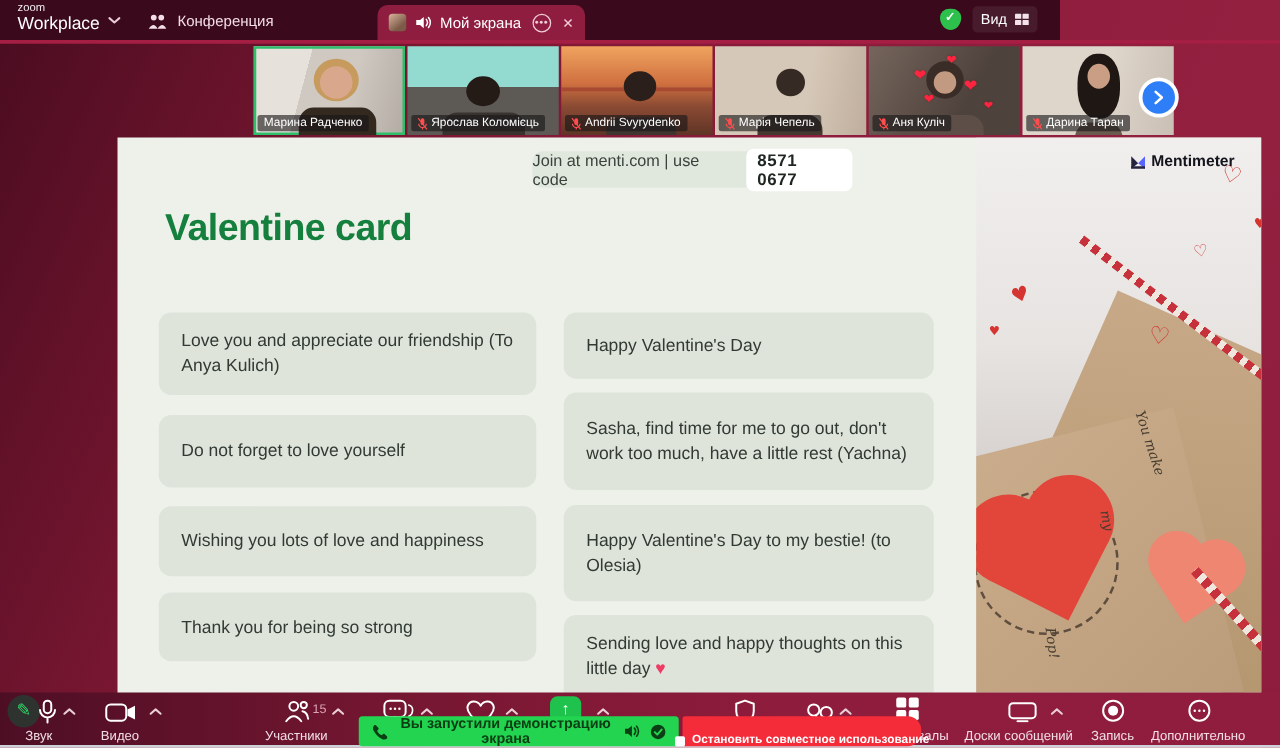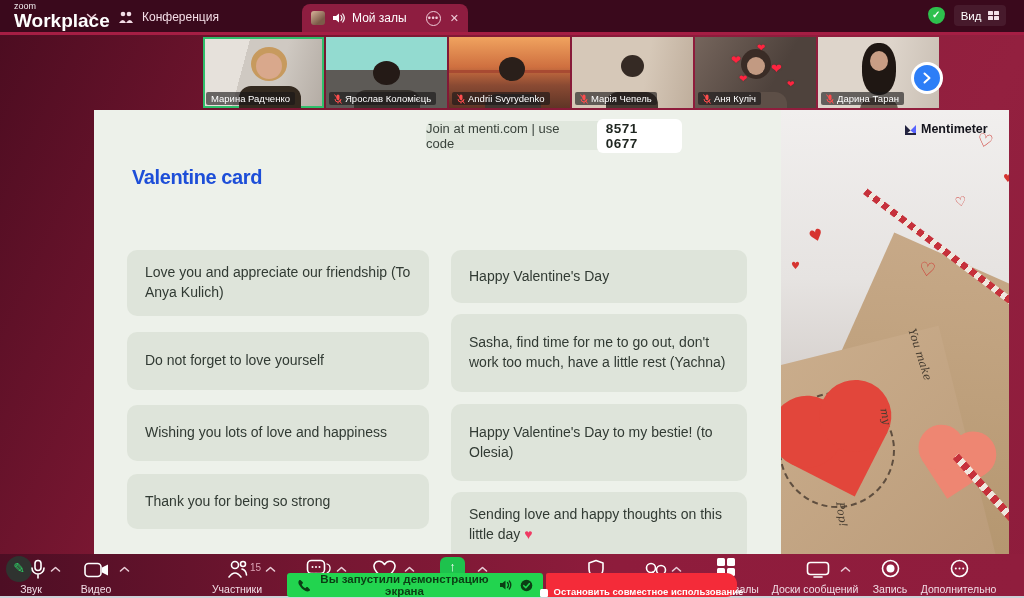--- a/index.html
+++ b/index.html
@@ -3,25 +3,25 @@
 <meta charset="utf-8">
 <style>
   *{margin:0;padding:0;box-sizing:border-box}
   html,body{width:1024px;height:598px;overflow:hidden}
   body{font-family:"Liberation Sans",sans-serif}
   #app{position:relative;width:1024px;height:598px;overflow:hidden;
        background:linear-gradient(115deg,#4a0c20 0%,#7b1732 28%,#8e1c3c 55%,#93203f 80%,#8e1c3c 100%)}
   .abs{position:absolute}
 
   
-  .topbar{position:absolute;left:0;top:0;width:1024px;height:32px;background:#3a091c}
+  .topbar{position:absolute;left:0;top:0;width:848px;height:32px;background:#3a091c}
   .redline{position:absolute;left:0;top:32px;width:1024px;height:3px;background:#a51e44}
   .brand{position:absolute;left:14px;top:2px;color:#fff;line-height:1.05;cursor:default}
   .brand .sm{font-size:9px;opacity:.92}
-  .brand .lg{font-size:19px;font-weight:700}
+  .brand .lg{font-size:14px;font-weight:400}
   .chev{stroke:#e9cdd7;fill:none;stroke-width:1.6;stroke-linecap:round;stroke-linejoin:round}
   .conf-tab{position:absolute;left:112px;top:4px;height:25px;display:flex;align-items:center;gap:8px;color:#f3dde6;font-size:12px;padding:0 6px;border-radius:6px}
   .scr-tab{position:absolute;left:302px;top:4px;width:166px;height:28px;background:#8e1d40;border-radius:8px 8px 0 0;display:flex;align-items:center;gap:7px;padding:0 9px;color:#fff}
   .scr-tab .mini{width:14px;height:14px;border-radius:3px;background:linear-gradient(140deg,#d8b49a,#7c5b49 70%);flex:none}
   .scr-tab .lbl{font-size:12px;flex:1}
   .dotcirc{width:15px;height:15px;border:1.2px solid #f0ccd8;border-radius:50%;color:#f0ccd8;font-size:9px;line-height:12px;text-align:center;letter-spacing:.5px}
   .closex{color:#f0ccd8;font-size:11px;margin-left:2px}
   .viewbox{position:absolute;right:18px;top:5px;display:flex;align-items:center;gap:9px}
   .shield{width:17px;height:17px;background:#2ec04d;border-radius:45% 45% 50% 50%/40% 40% 60% 60%;color:#fff;font-size:10px;font-weight:700;text-align:center;line-height:16px}
   .viewbtn{display:flex;align-items:center;gap:6px;background:rgba(255,255,255,.07);border-radius:4px;height:21px;padding:0 7px;color:#fff;font-size:11.5px}
@@ -41,21 +41,21 @@
   .t5{background:linear-gradient(120deg,#75655c,#4e423c 65%)}
   .t6{background:linear-gradient(100deg,#ded5cb 0 55%,#c9bfb4)}
   .floatheart{position:absolute;color:#ff2440;text-shadow:0 0 2px rgba(120,0,10,.4)}
   .nextbtn{position:absolute;left:911px;top:62px;width:32px;height:32px;border-radius:50%;background:#fff;display:flex;align-items:center;justify-content:center}
   .nextbtn .inner{width:26px;height:26px;border-radius:50%;background:#2d7ef7;display:flex;align-items:center;justify-content:center}
 
   
   .slide{position:absolute;left:94px;top:110px;width:915px;height:572px;background:#edf1ea;overflow:hidden}
   .joinbar{position:absolute;left:332px;top:11px;width:256px;height:29px;background:#e0e7dd;border-radius:8px;display:flex;align-items:center;justify-content:center;gap:8px;font-size:13px;color:#39423b}
   .joincode{background:#fff;border-radius:6px;padding:2px 9px;font-size:13.5px;font-weight:700;color:#1f2620;letter-spacing:.5px}
-  .slidetitle{position:absolute;left:38px;top:56px;font-size:20px;font-weight:800;letter-spacing:-.4px;color:#1d4ed8}
+  .slidetitle{position:absolute;left:38px;top:56px;font-size:30px;font-weight:800;letter-spacing:-.4px;color:#15803d}
   .card{position:absolute;background:#dee4da;border-radius:10px;padding:13px 18px;font-size:14px;line-height:1.42;color:#313a33}
   .menti{position:absolute;left:810px;top:12px;display:flex;align-items:center;gap:4px;font-size:12.5px;font-weight:600;color:#14141c}
   .heartpink{color:#ef3a63}
 
   
   .photo{position:absolute;left:687px;top:0;width:228px;height:444px;overflow:hidden;
          background:linear-gradient(180deg,#f1efee 0%,#e6e3e1 38%,#d8d3d0 58%,#ccc6c2 100%)}
   .env{position:absolute}
   .rays{position:absolute;border:2px dashed rgba(62,50,40,.75);border-radius:50%}
   .h{background:currentColor;transform:rotate(-45deg)}
@@ -108,21 +108,21 @@
       </svg>
       <span>Конференция</span>
     </div>
 
     <div class="scr-tab">
       <div class="mini"></div>
       <svg width="13" height="12">
         <polygon points="1,4 4,4 7,1.5 7,10.5 4,8 1,8" fill="#fff"></polygon>
         <path d="M9 3.5 q2 2.5 0 5 M10.8 2 q3 4 0 8" class="wi" style="stroke-width:1.2"></path>
       </svg>
-      <span class="lbl">Мой залы</span>
+      <span class="lbl">Мой экрана</span>
       <div class="dotcirc">•••</div>
       <div class="closex">✕</div>
     </div>
 
     <div class="viewbox">
       <div class="shield">✓</div>
       <div class="viewbtn">
         <span>Вид</span>
         <span class="gridicon">
             <i></i>

